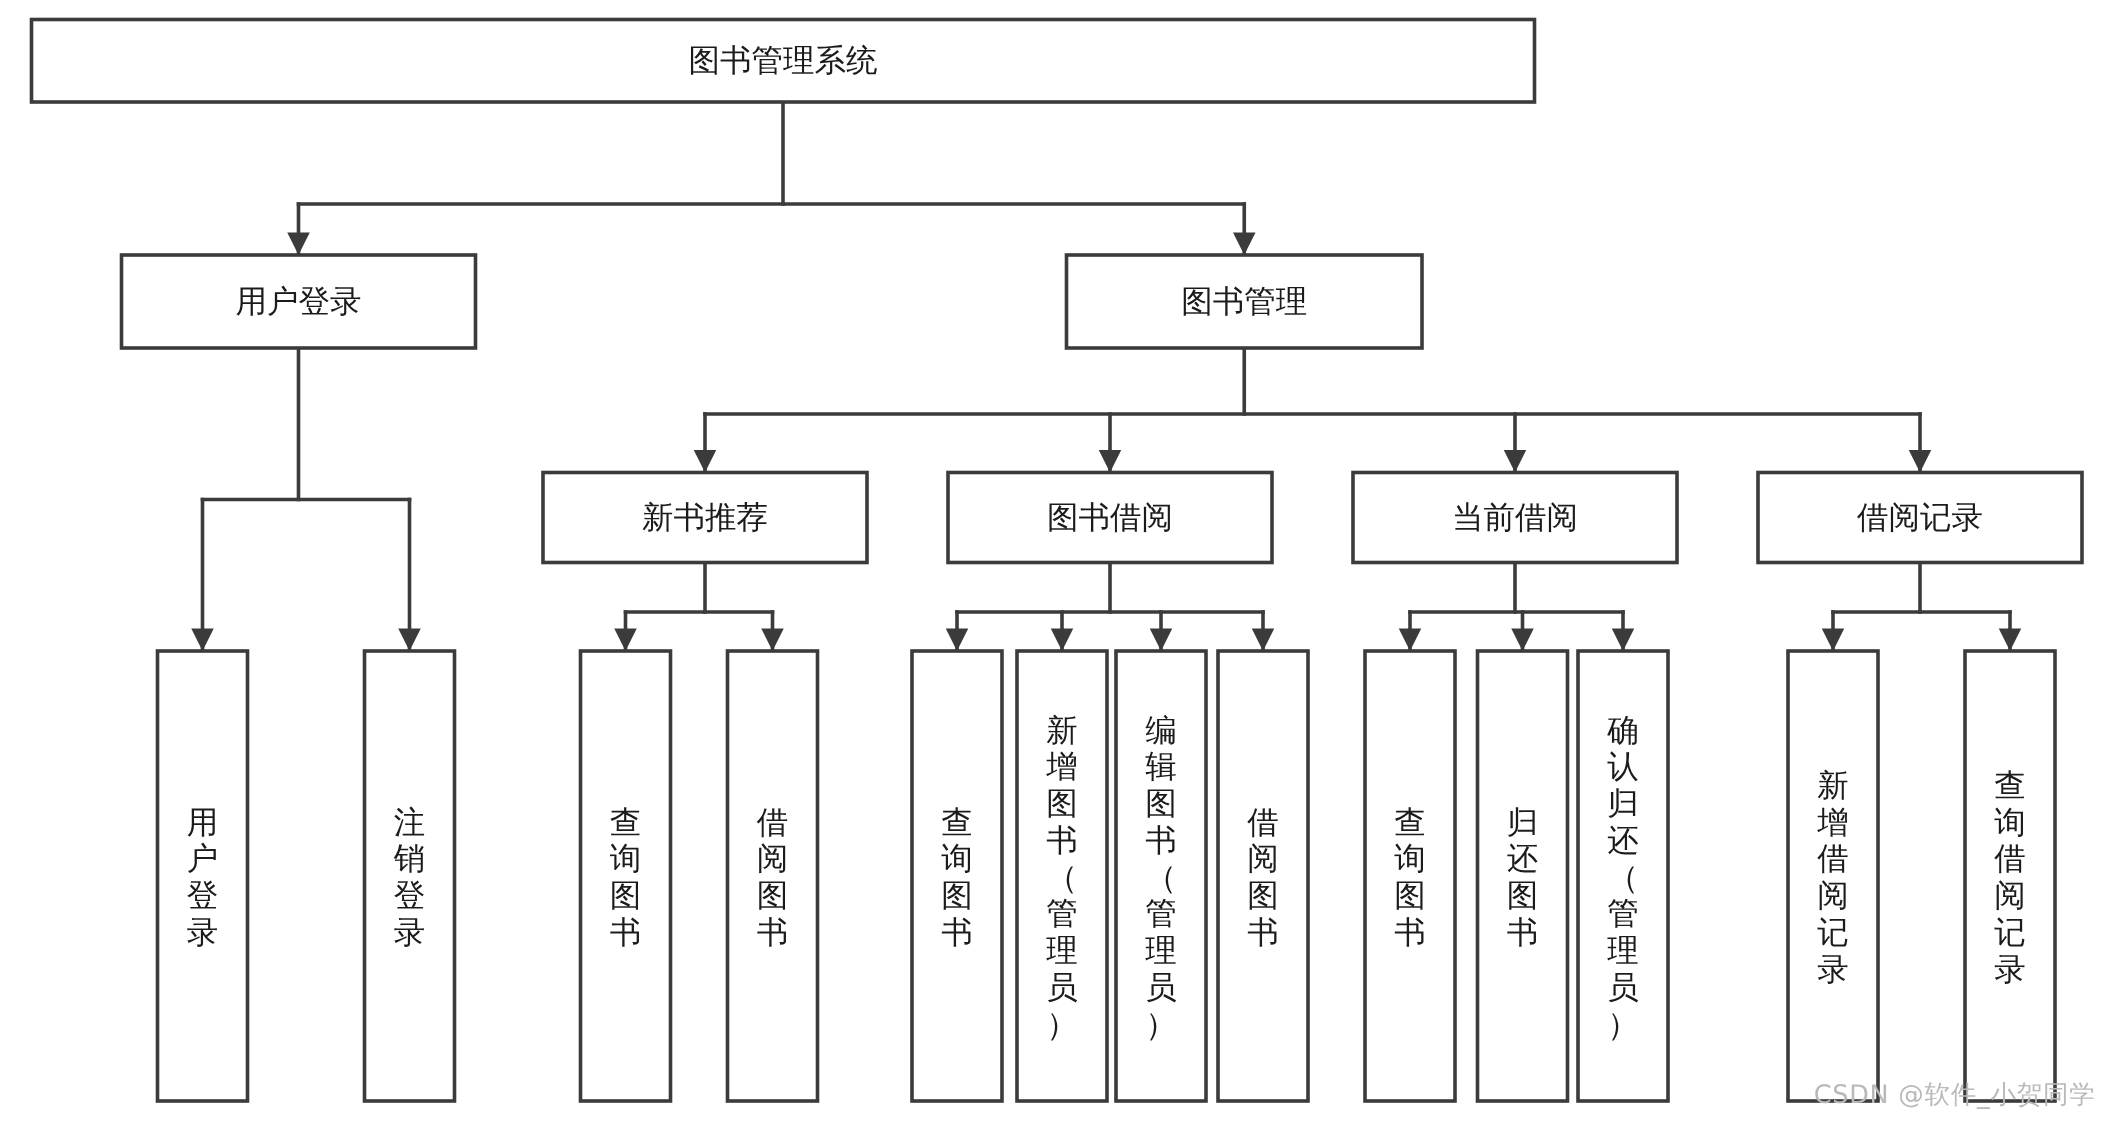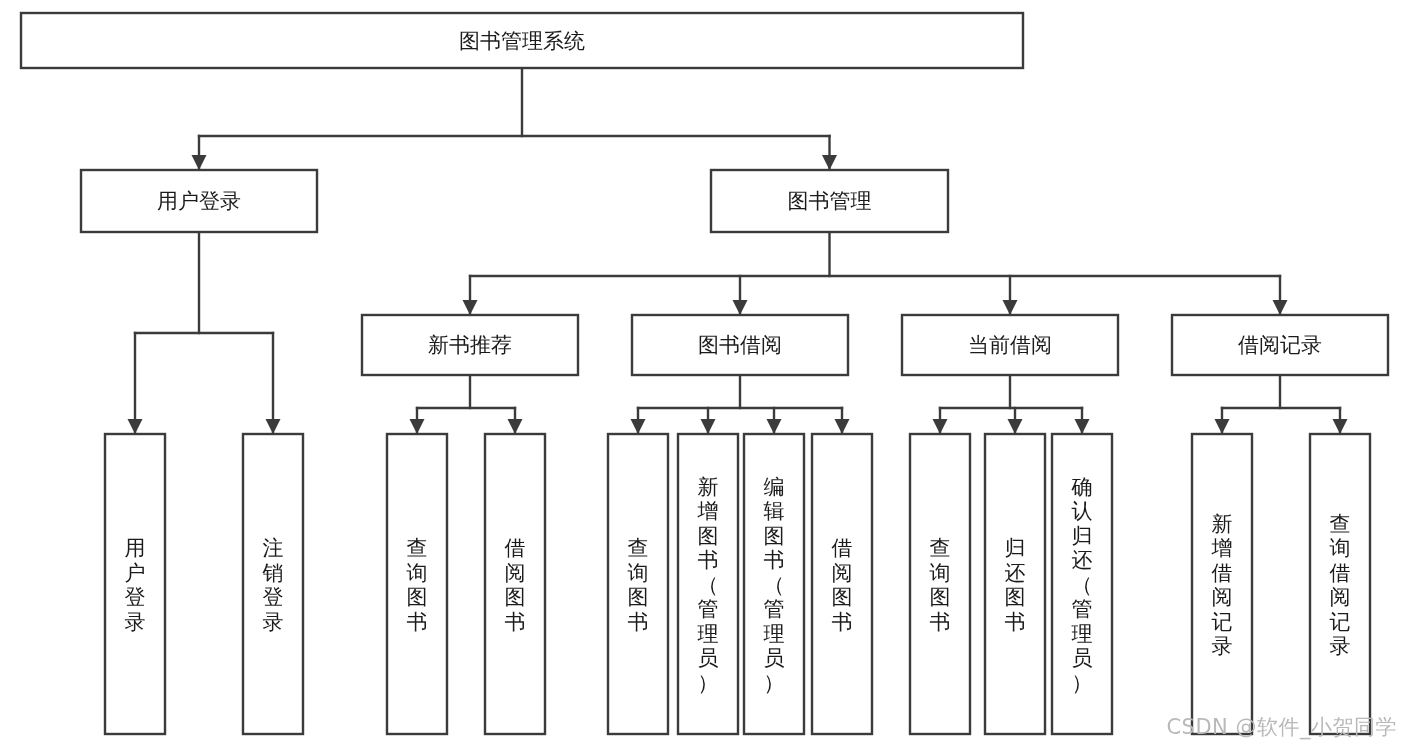--- a/index.html
+++ b/index.html
@@ -54,21 +54,21 @@
     font-family: "DejaVu Sans", "Liberation Sans", sans-serif;
     font-size: 21px;
     fill: #1b1b1b;
     text-anchor: middle;
   }
   .watermark-text {
     position: absolute;
     right: 8px;
     bottom: 6px;
     font-family: "DejaVu Sans", "Liberation Sans", sans-serif;
-    font-size: 21px;
+    font-size: 17px;
     color: #b9b9b9;
     white-space: nowrap;
     letter-spacing: 0.5px;
     pointer-events: none;
   }
 </style>
 </head>
 <body>
 
 <div id="diagram-root">

